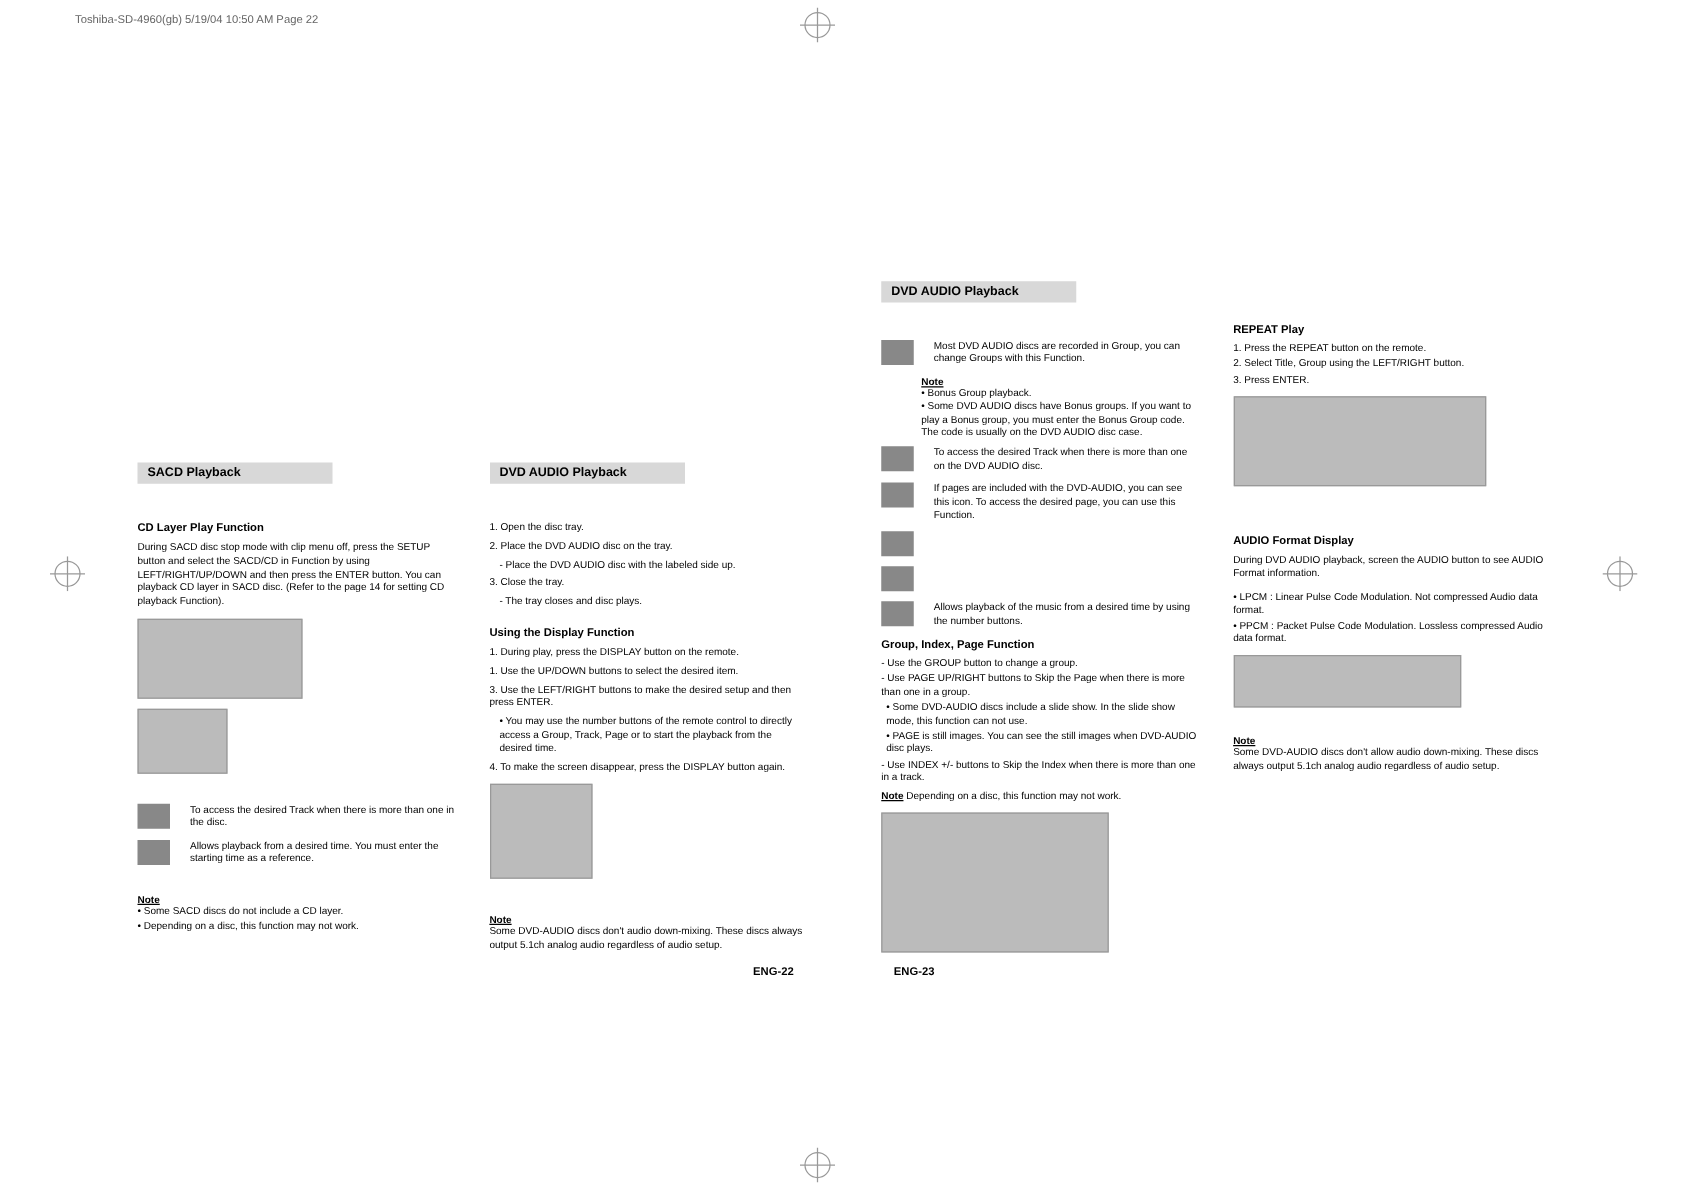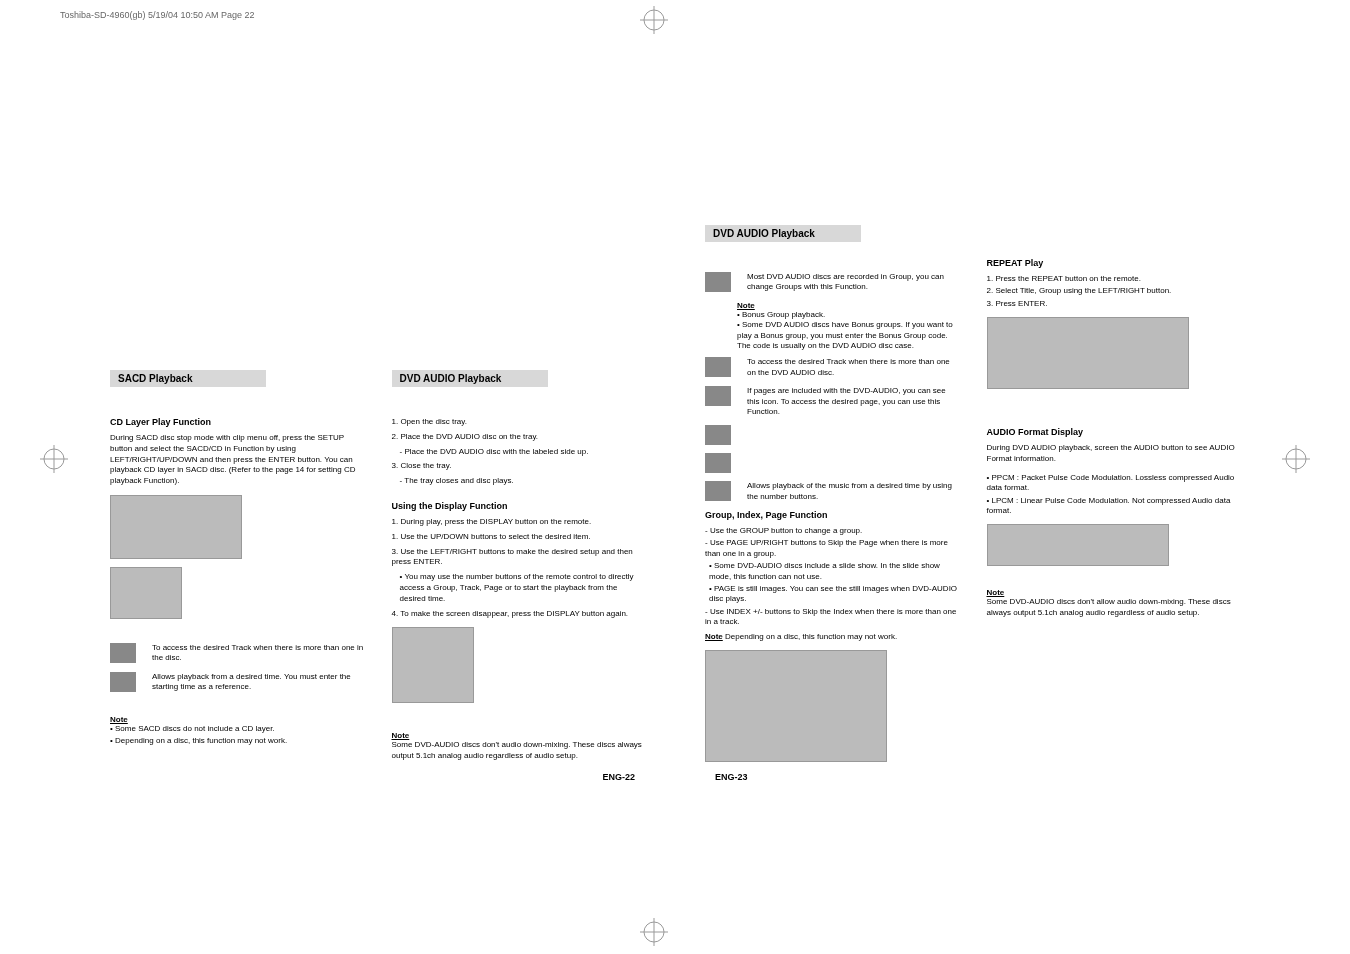--- a/index.html
+++ b/index.html
@@ -239,22 +239,22 @@
       <div class="col">
         <div style="height:33px"></div>
         <div class="subhead">REPEAT Play</div>
         <div class="note-line">1. Press the REPEAT button on the remote.</div>
         <div class="note-line">2. Select Title, Group using the LEFT/RIGHT button.</div>
         <div class="note-line">3. Press ENTER.</div>
         <div class="placeholder-img img-d"></div>
         <div style="height:30px"></div>
         <div class="subhead">AUDIO Format Display</div>
         <div class="body-text">During DVD AUDIO playback, screen the AUDIO button to see AUDIO Format information.</div>
+        <div class="note-line">• LPCM : Linear Pulse Code Modulation. Not compressed Audio data format.</div>
         <div class="note-line">• PPCM : Packet Pulse Code Modulation. Lossless compressed Audio data format.</div>
-        <div class="note-line">• LPCM : Linear Pulse Code Modulation. Not compressed Audio data format.</div>
         <div class="placeholder-img img-e"></div>
         <div style="height:14px"></div>
         <div class="note-label">Note</div>
         <div class="body-text">Some DVD-AUDIO discs don't allow audio down-mixing. These discs always output 5.1ch analog audio regardless of audio setup.</div>
       </div>
     </div>
     <div class="page-num pn-right">ENG-23</div>
   </div>
 
 </div>

